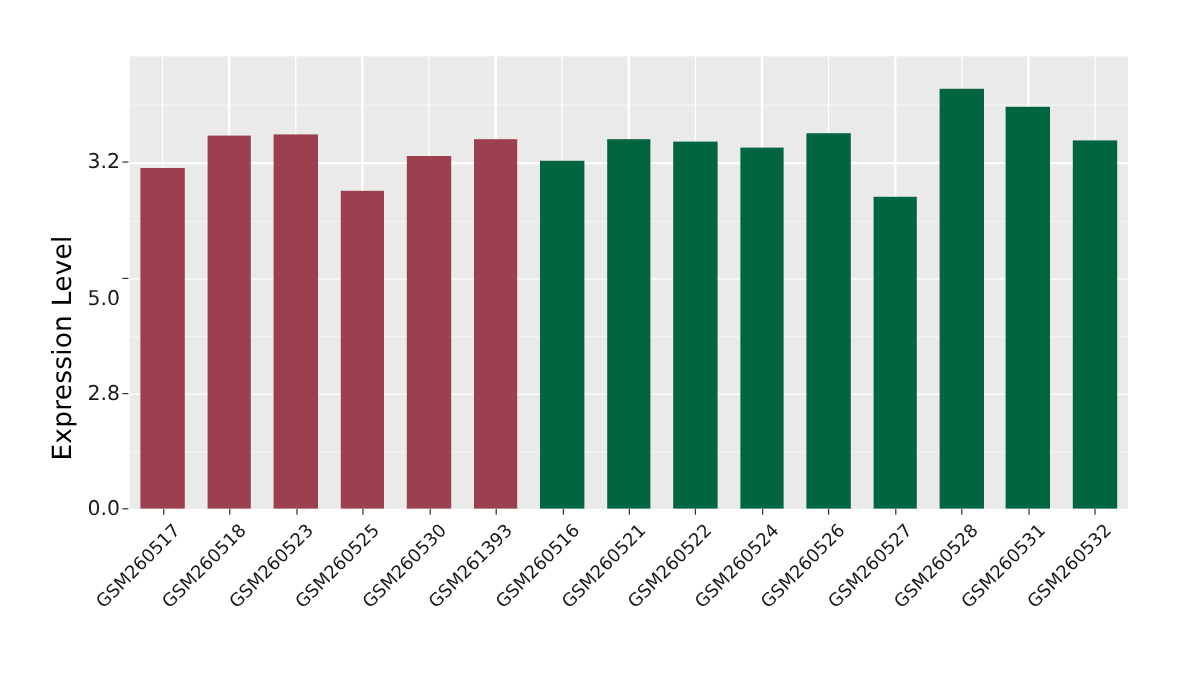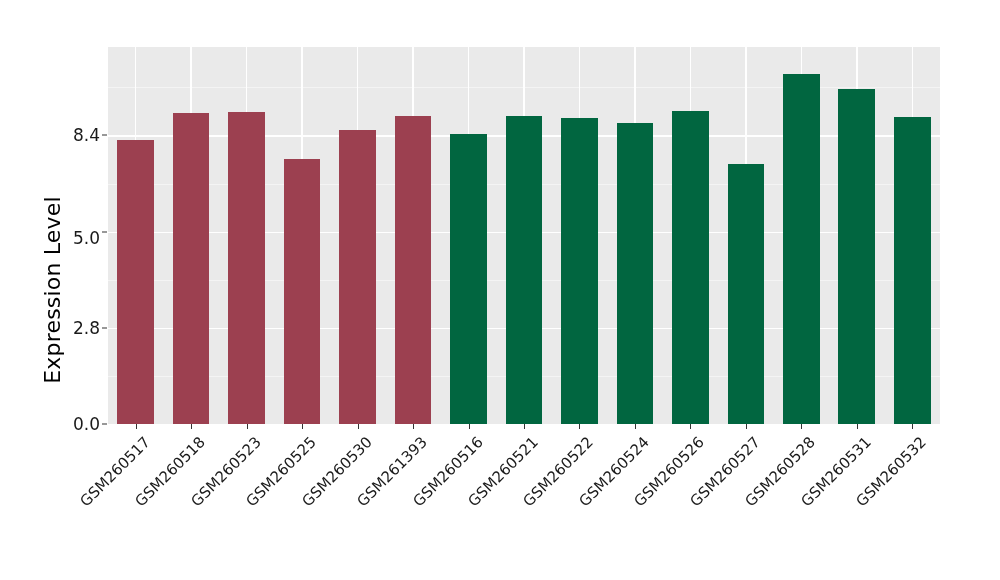--- a/index.html
+++ b/index.html
@@ -133,23 +133,23 @@
 
 <div id="chart-root">
 
   <div id="y-axis-title">Expression Level</div>
 
   <div id="y-axis">
       <div class="y-tick" style="top: 424px;">0.0</div>
       <div class="y-tick-mark" style="top: 424px;"></div>
       <div class="y-tick" style="top: 327.827px;">2.8</div>
       <div class="y-tick-mark" style="top: 327.827px;"></div>
-      <div class="y-tick" style="top: 238px;">5.0</div>
+      <div class="y-tick" style="top: 249px;">5.0</div>
       <div class="y-tick-mark" style="top: 231.653px;"></div>
-      <div class="y-tick" style="top: 135.48px;">8.4</div>
+      <div class="y-tick" style="top: 135.48px;">3.2</div>
       <div class="y-tick-mark" style="top: 135.48px;"></div>
     </div>
 
   <div id="panel">
       <div class="grid-minor-y" style="top: 328.913px;"></div>
       <div class="grid-minor-y" style="top: 232.74px;"></div>
       <div class="grid-minor-y" style="top: 136.566px;"></div>
       <div class="grid-minor-y" style="top: 40.3929px;"></div>
       <div class="grid-major-y" style="top: 280.827px;"></div>
       <div class="grid-major-y" style="top: 184.653px;"></div>

